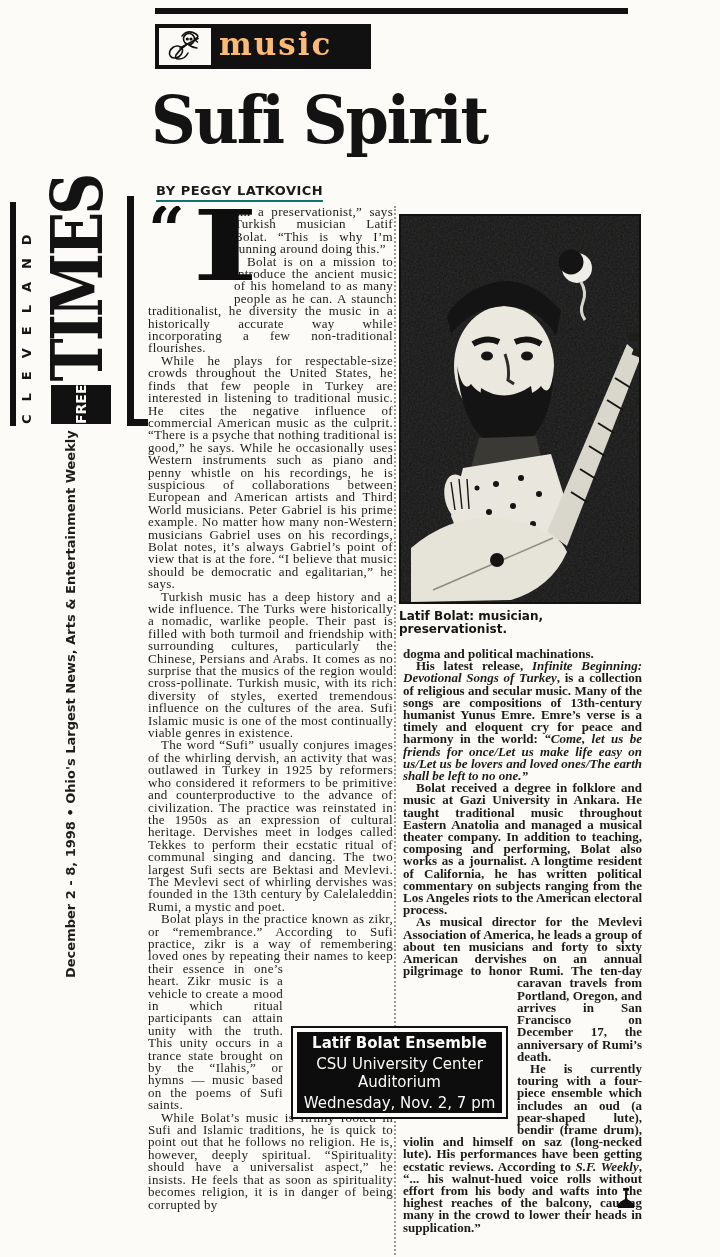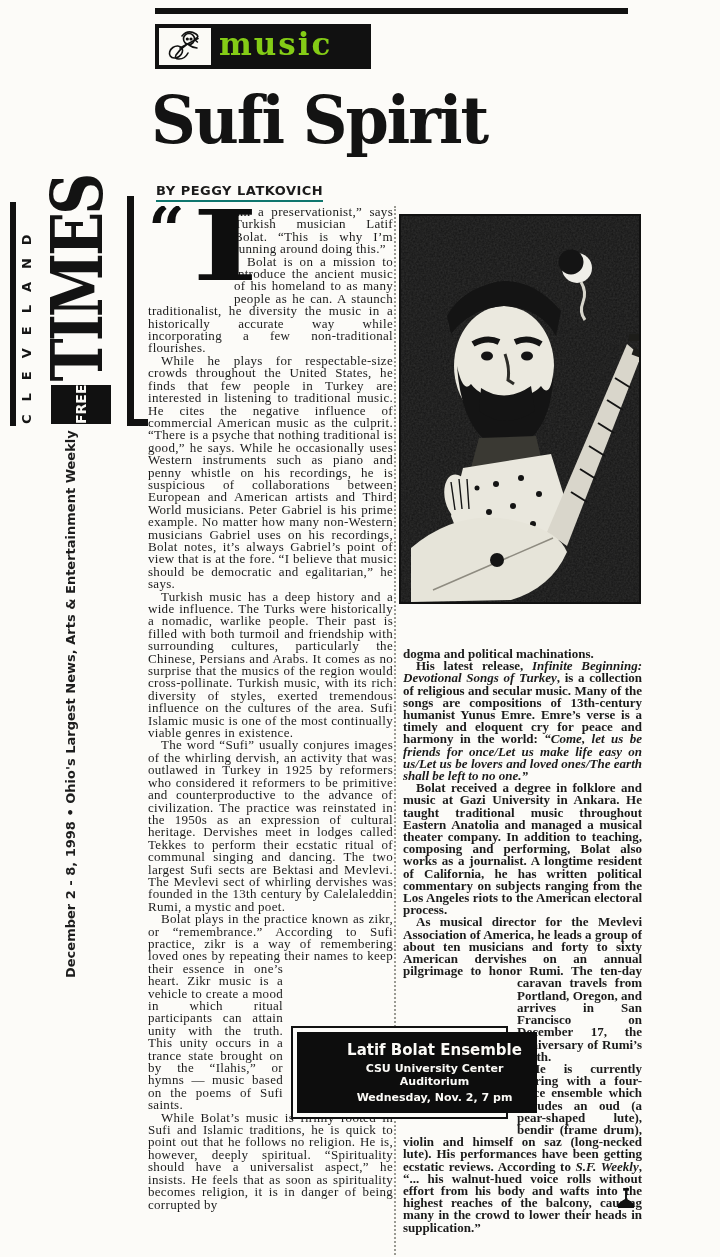--- a/index.html
+++ b/index.html
@@ -4,21 +4,21 @@
 <style>
   html,body{margin:0;padding:0;background:#e9e7e2;}
   .page{position:relative;width:720px;height:1257px;background:#fcfbf8;overflow:hidden;
         font-family:"Liberation Serif",serif;color:#1b1b1b;}
   
   .top-rule{position:absolute;left:155px;top:8px;width:473px;height:6px;background:#111;}
   .music-banner{position:absolute;left:155px;top:24px;width:216px;height:45px;background:#111;
         display:flex;align-items:center;}
   .music-iconbox{width:52px;height:37px;background:#fbfaf6;margin-left:4px;display:flex;
         align-items:center;justify-content:center;}
-  .music-label{color:#84cc16;font:700 31px/1 "DejaVu Serif",serif;letter-spacing:2px;margin-left:8px;
+  .music-label{color:#fdba74;font:700 31px/1 "DejaVu Serif",serif;letter-spacing:2px;margin-left:8px;
         padding-bottom:4px;}
   .headline{position:absolute;left:151px;top:88px;font:900 62px/1 "DejaVu Serif",serif;
         letter-spacing:-2px;color:#131313;transform:scaleY(1.05);transform-origin:top left;white-space:nowrap;}
   .byline{position:absolute;left:156px;top:184px;font:700 13px/1 "DejaVu Sans","Liberation Sans",sans-serif;
         letter-spacing:.5px;border-bottom:2px solid #0f766e;padding-bottom:3px;text-align:center;}
   
   .rail-bar-left{position:absolute;left:10px;top:202px;width:6px;height:224px;background:#111;}
   .rail-bar-right{position:absolute;left:127px;top:196px;width:7px;height:230px;background:#111;}
   .rail-bar-right::after{content:"";position:absolute;bottom:0;left:0;width:21px;height:7px;background:#111;}
   .rail-logo{position:absolute;left:20px;top:424px;width:222px;height:102px;
@@ -54,23 +54,23 @@
   .photo{position:absolute;left:399px;top:214px;width:242px;height:390px;background:#141414;
         border:2px solid #111;box-sizing:border-box;}
   .photo svg{display:block;width:100%;height:100%;}
   .caption{position:absolute;left:399px;top:610px;width:242px;
         font:700 12px/1.1 "DejaVu Sans","Liberation Sans",sans-serif;color:#151515;}
   
   .event-box{position:absolute;left:291px;top:1026px;width:217px;height:93px;box-sizing:border-box;
         border:2px solid #111;background:#fcfbf8;padding:4px;}
   .event-inner{width:100%;height:100%;background:#0d0d0d;color:#fbfaf6;display:flex;
         flex-direction:column;align-items:center;justify-content:center;gap:3px;text-align:center;
-        font-family:"DejaVu Sans","Liberation Sans",sans-serif;padding-left:35px;}
+        font-family:"DejaVu Sans","Liberation Sans",sans-serif;}
   .event-title{font-weight:700;font-size:15px;}
-  .event-line{font-weight:700;font-size:11px;}
+  .event-line{font-weight:400;font-size:15px;}
   
   .end-mark{position:absolute;right:8px;top:540px;width:16px;height:20px;background:#111;
         clip-path:polygon(32% 0,68% 0,68% 14%,56% 14%,56% 55%,72% 62%,100% 80%,100% 100%,0 100%,0 80%,28% 62%,44% 55%,44% 14%,32% 14%);}
 </style>
 </head>
 <body>
 
 <div class="page">
 
   <div class="top-rule"></div>
@@ -153,20 +153,21 @@
         <path d="M214 162 l16 10 M206 184 l16 10 M197 207 l16 10 M188 230 l16 10 M179 253 l16 10 M170 276 l16 10"></path>
       </g>
       <rect x="228" y="118" width="12" height="7" fill="#1d1d1a"></rect>
       <rect x="233" y="132" width="12" height="7" fill="#1d1d1a" transform="rotate(20 233 132)"></rect>
 
       <path d="M10 332 Q60 290 120 306 Q158 316 166 336 Q150 372 110 384 L10 386 Z" fill="#e6e4d9"></path>
       <path d="M152 322 l-120 52" stroke="#8e8b80" stroke-width="1.5"></path>
       <circle cx="96" cy="344" r="7" fill="#141414"></circle>
     </svg>
   </div>
+  <div class="caption">Latif Bolat: musician, preservationist.</div>
 
   <div class="col-rule"></div>
 
   <div class="col-left">
     <p class="noindent">
       <span class="open-quote">“</span><span class="dropcap">I</span><span>am a preservationist,” says Turkish musician Latif Bolat. “This is why I’m running around doing this.”</span>
       <span class="p-cont">Bolat is on a mission to introduce the ancient music of his homeland to as many people as he can. A staunch traditionalist, he diversity the music in a historically accurate way while incorporating a few non-traditional flourishes.</span>
     </p>
     <p><span>While he plays for respectable-size crowds throughout the United States, he finds that few people in Turkey are interested in listening to traditional music. He cites the negative influence of commercial American music as the culprit. “There is a psyche that nothing traditional is good,” he says. While he occasionally uses Western instruments such as piano and penny whistle on his recordings, he is suspicious of collaborations between European and American artists and Third World musicians. Peter Gabriel is his prime example. No matter how many non-Western musicians Gabriel uses on his recordings, Bolat notes, it’s always Gabriel’s point of view that is at the fore. “I believe that music should be democratic and egalitarian,” he says.</span></p>
     <p><span>Turkish music has a deep history and a wide influence. The Turks were historically a nomadic, warlike people. Their past is filled with both turmoil and friendship with surrounding cultures, particularly the Chinese, Persians and Arabs. It comes as no surprise that the musics of the region would cross-pollinate. Turkish music, with its rich diversity of styles, exerted tremendous influence on the cultures of the area. Sufi Islamic music is one of the most continually viable genres in existence.</span></p>

